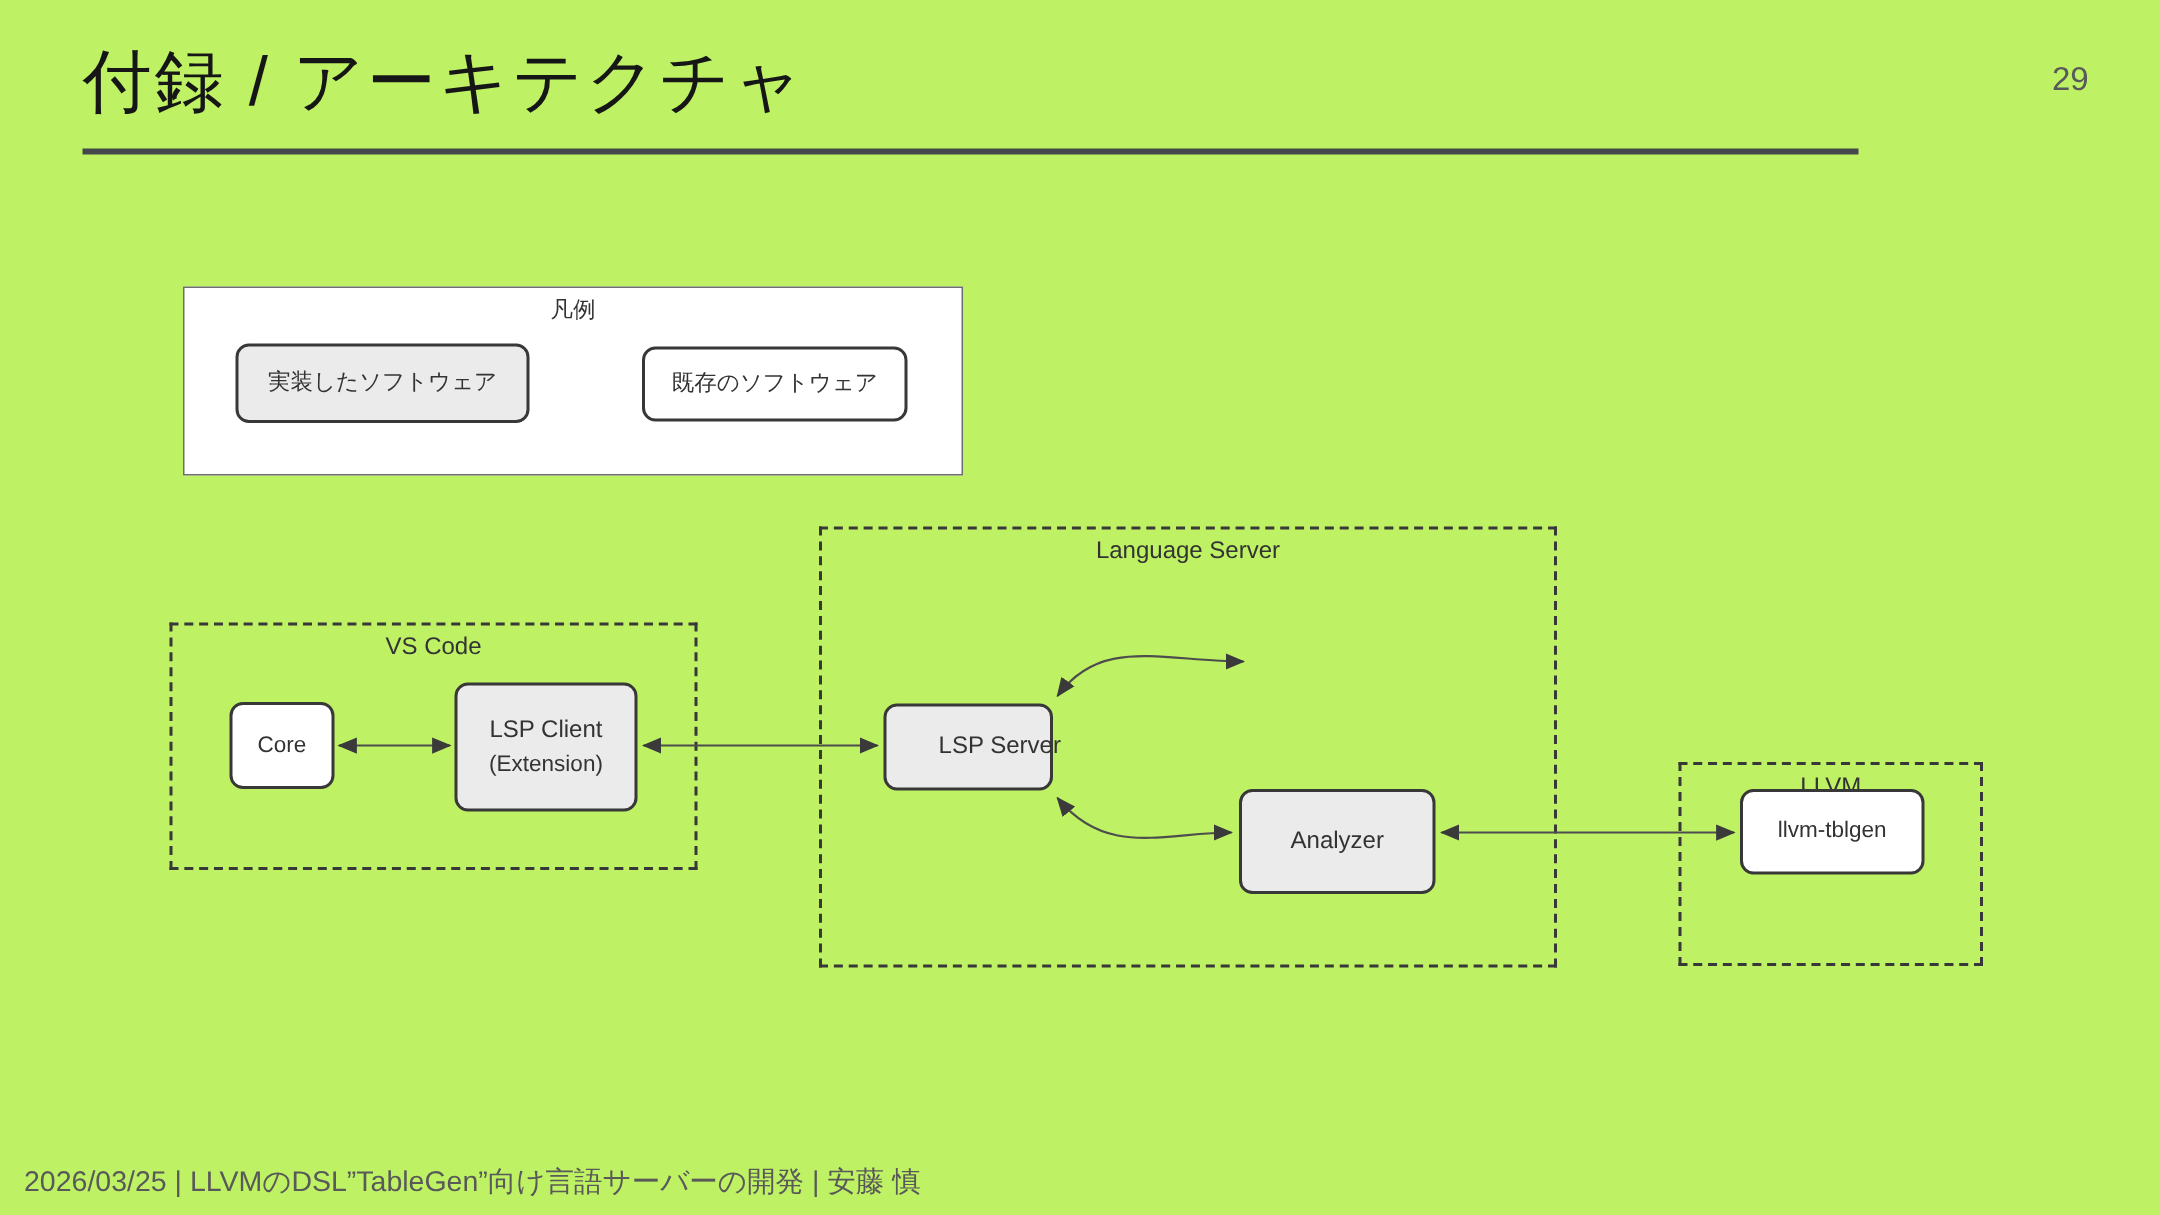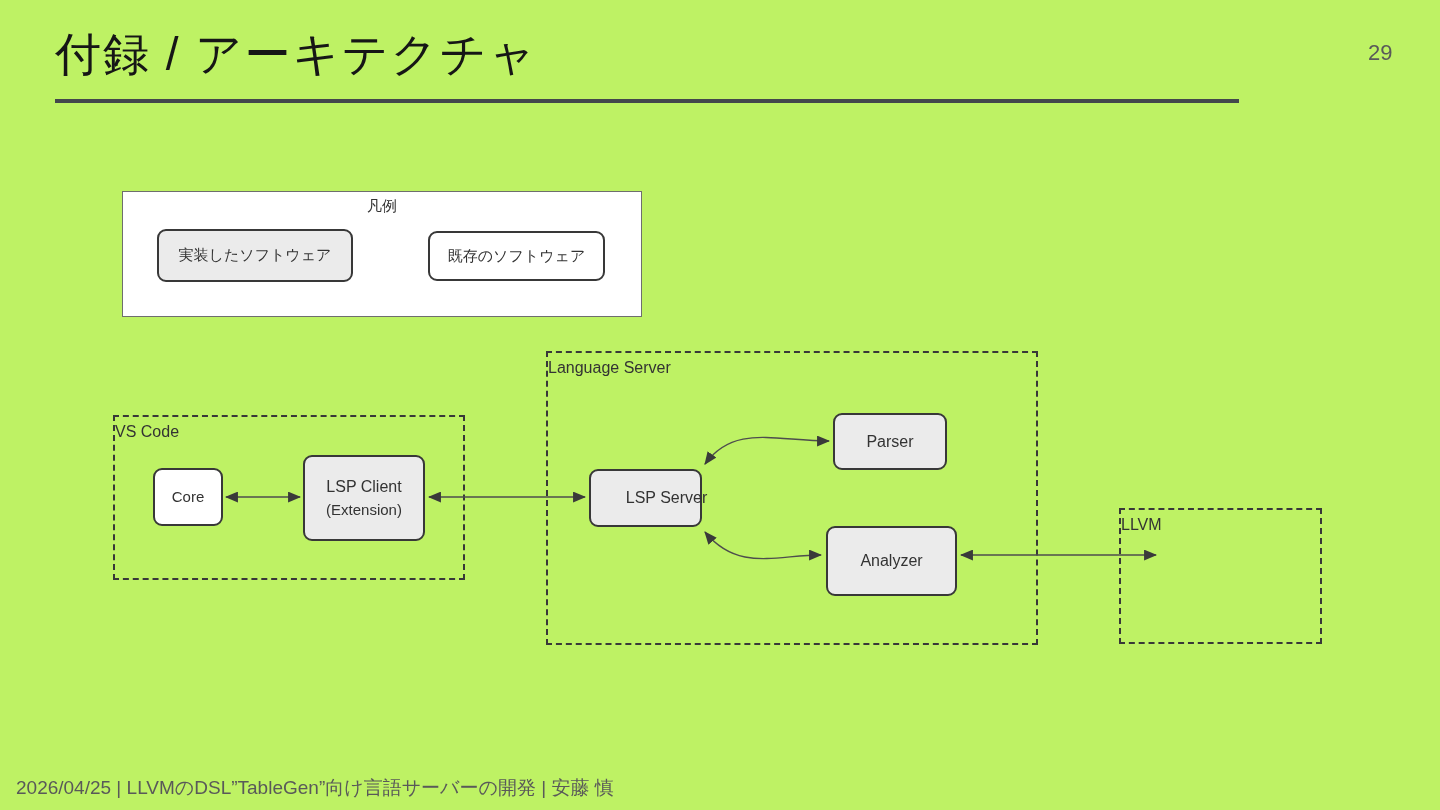--- a/index.html
+++ b/index.html
@@ -57,21 +57,21 @@
   .node.existing    { background: #ffffff; }
   .node .sub { font-size: 15px; }
 
   
   .group {
     position: absolute;
     border: 2px dashed #383838; background: transparent;
   }
   .group-label {
     position: absolute; left: 0; top: 6px; width: 100%;
-    font-size: 16px; color: #333;
+    text-align: center; font-size: 16px; color: #333;
   }
 
   
   .edges {
     position: absolute; left: 0; top: 0;
     width: 1440px; height: 810px;
     pointer-events: none;
   }
 </style>
 </head>
@@ -118,24 +118,24 @@
 
   <div class="node implemented" style="left:303px; top:455px; width:122px; height:86px; font-size:16px;">
     <span>LSP Client</span>
     <span class="sub">(Extension)</span>
   </div>
 
   <div class="node implemented" style="left:589px; top:469px; width:113px; height:58px; font-size:16px;padding-left:42px;">
     <span>LSP Server</span>
   </div>
 
-  <div class="node implemented" style="left:833px; top:413px; width:114px; height:57px; font-size:16px;">
-    <span>Parser</span>
-  </div>
 
   <div class="node implemented" style="left:826px; top:526px; width:131px; height:70px; font-size:16px;">
     <span>Analyzer</span>
   </div>
 
+  <div class="node existing" style="left:1160px; top:526px; width:123px; height:57px;">
+    <span>llvm-tblgen</span>
+  </div>
 
-  <div class="slide-footer">2026/04/25 | LLVMのDSL”TableGen”向け言語サーバーの開発 | 安藤 慎</div>
+  <div class="slide-footer">2026/03/25 | LLVMのDSL”TableGen”向け言語サーバーの開発 | 安藤 慎</div>
 
 </div>
 
 </body></html>

